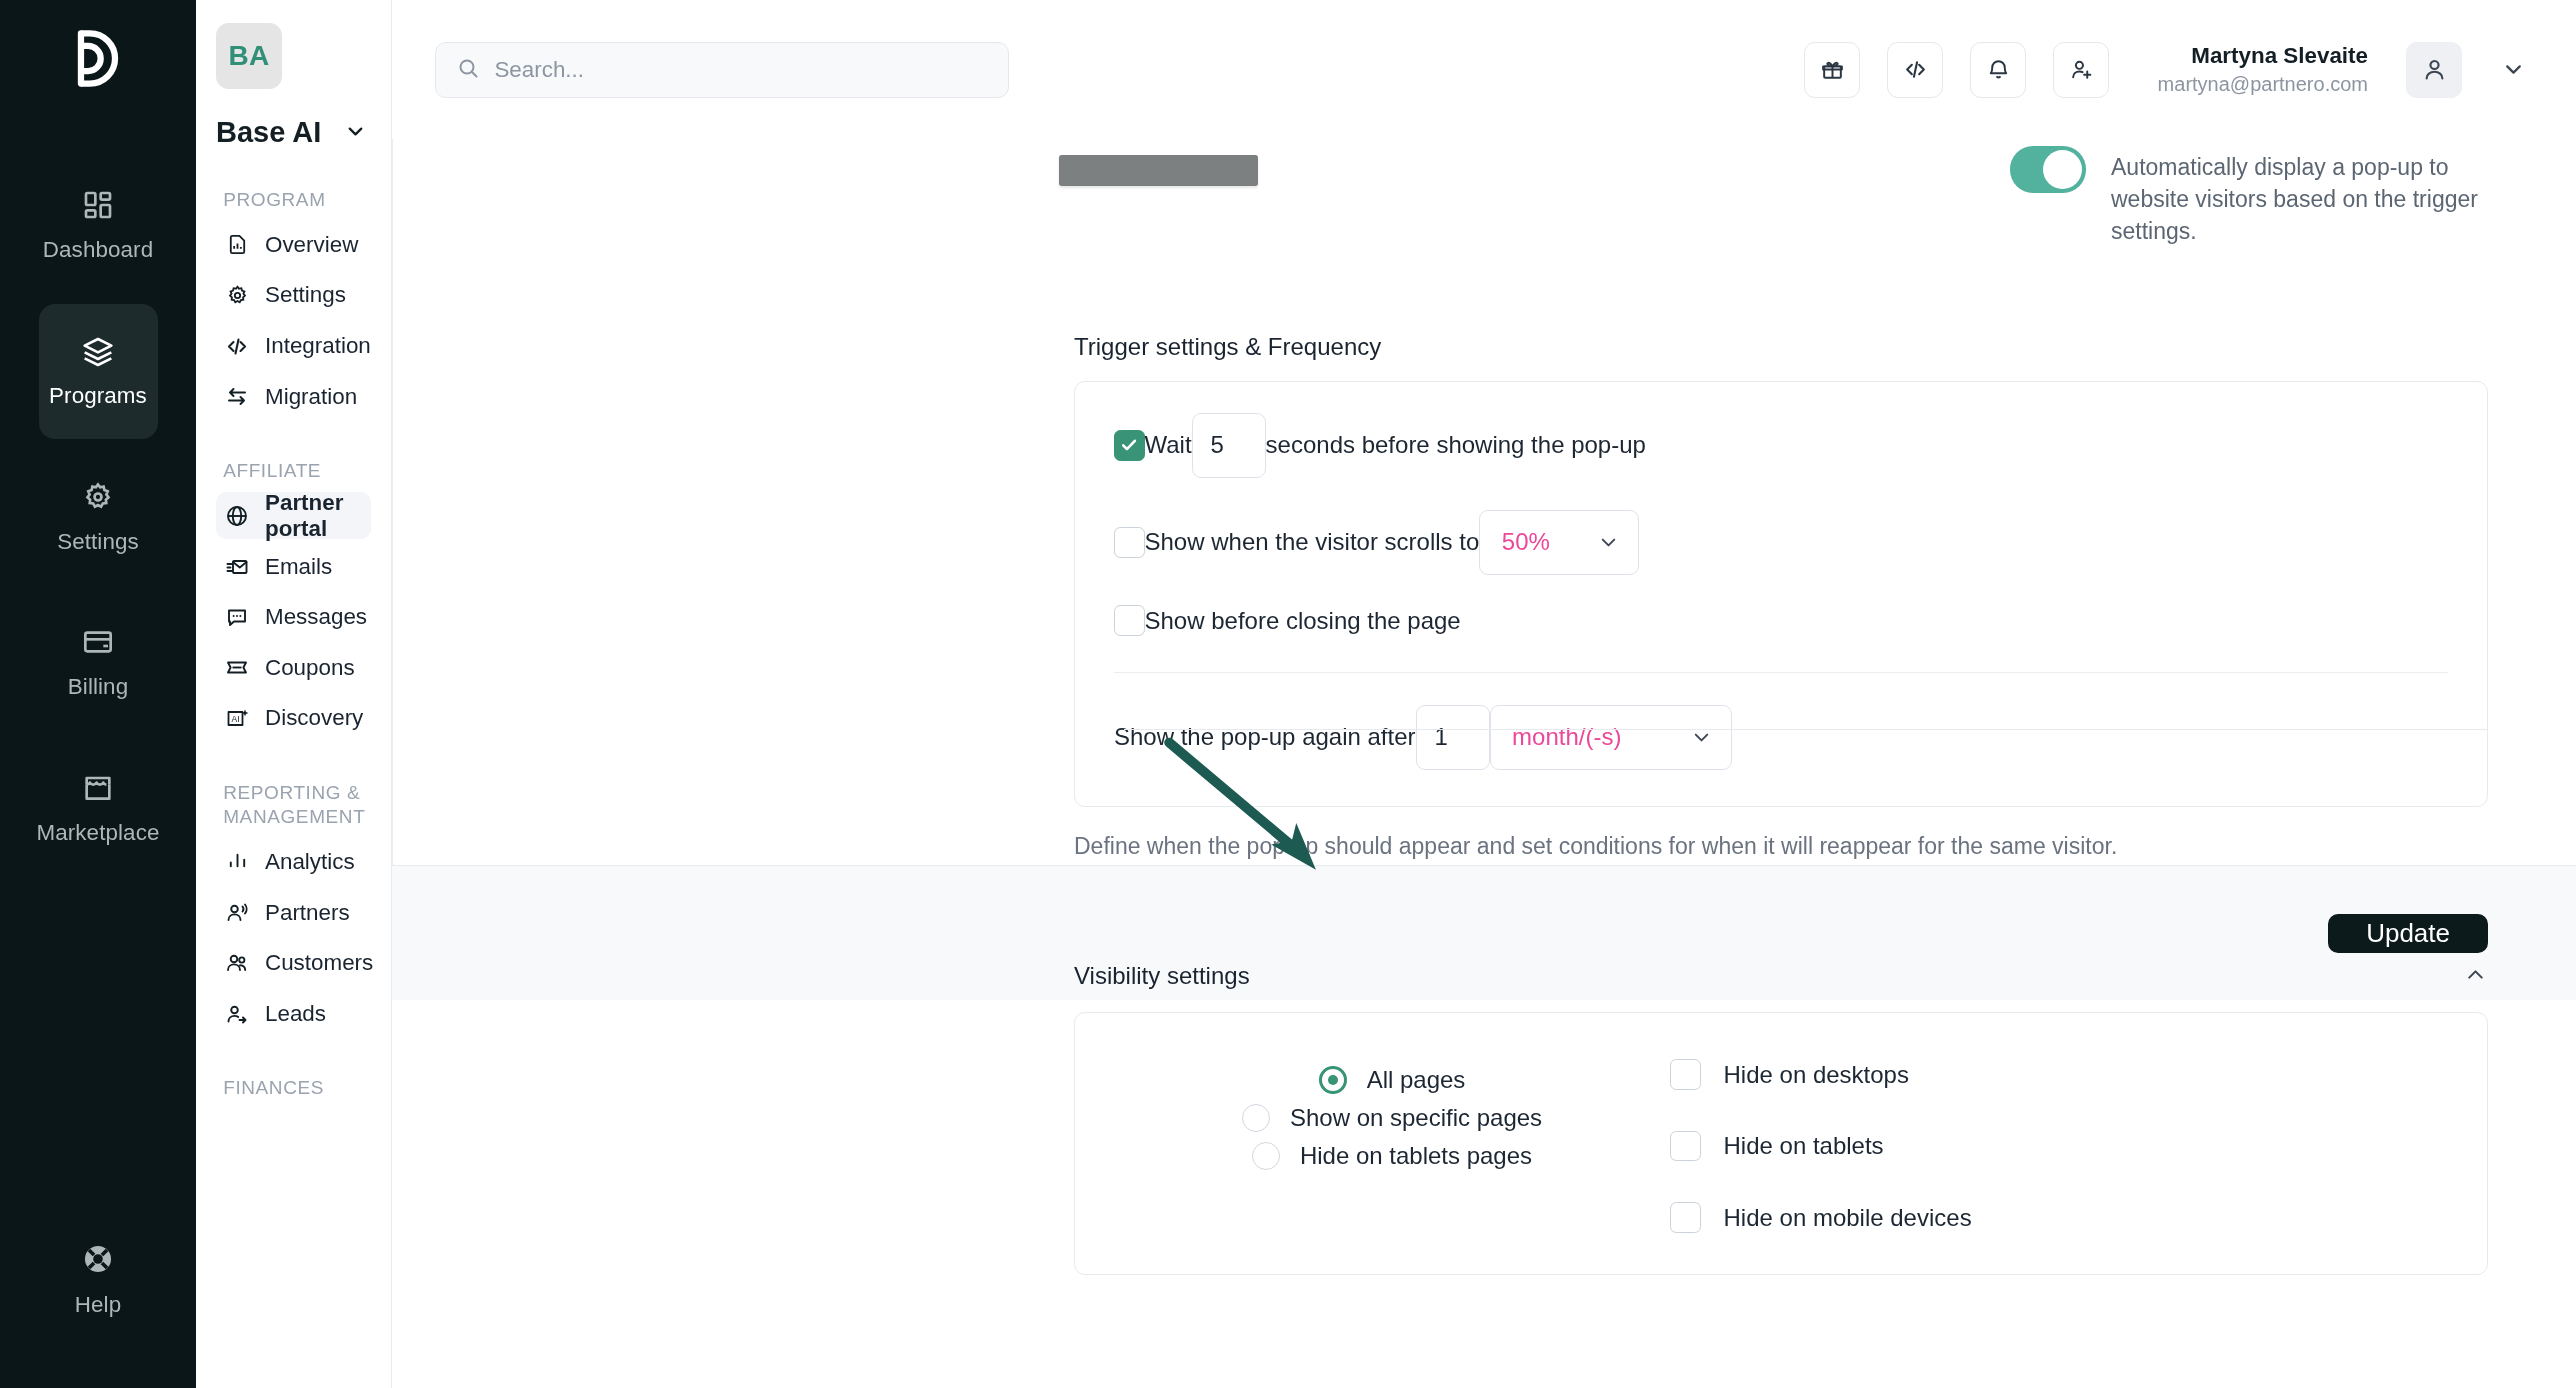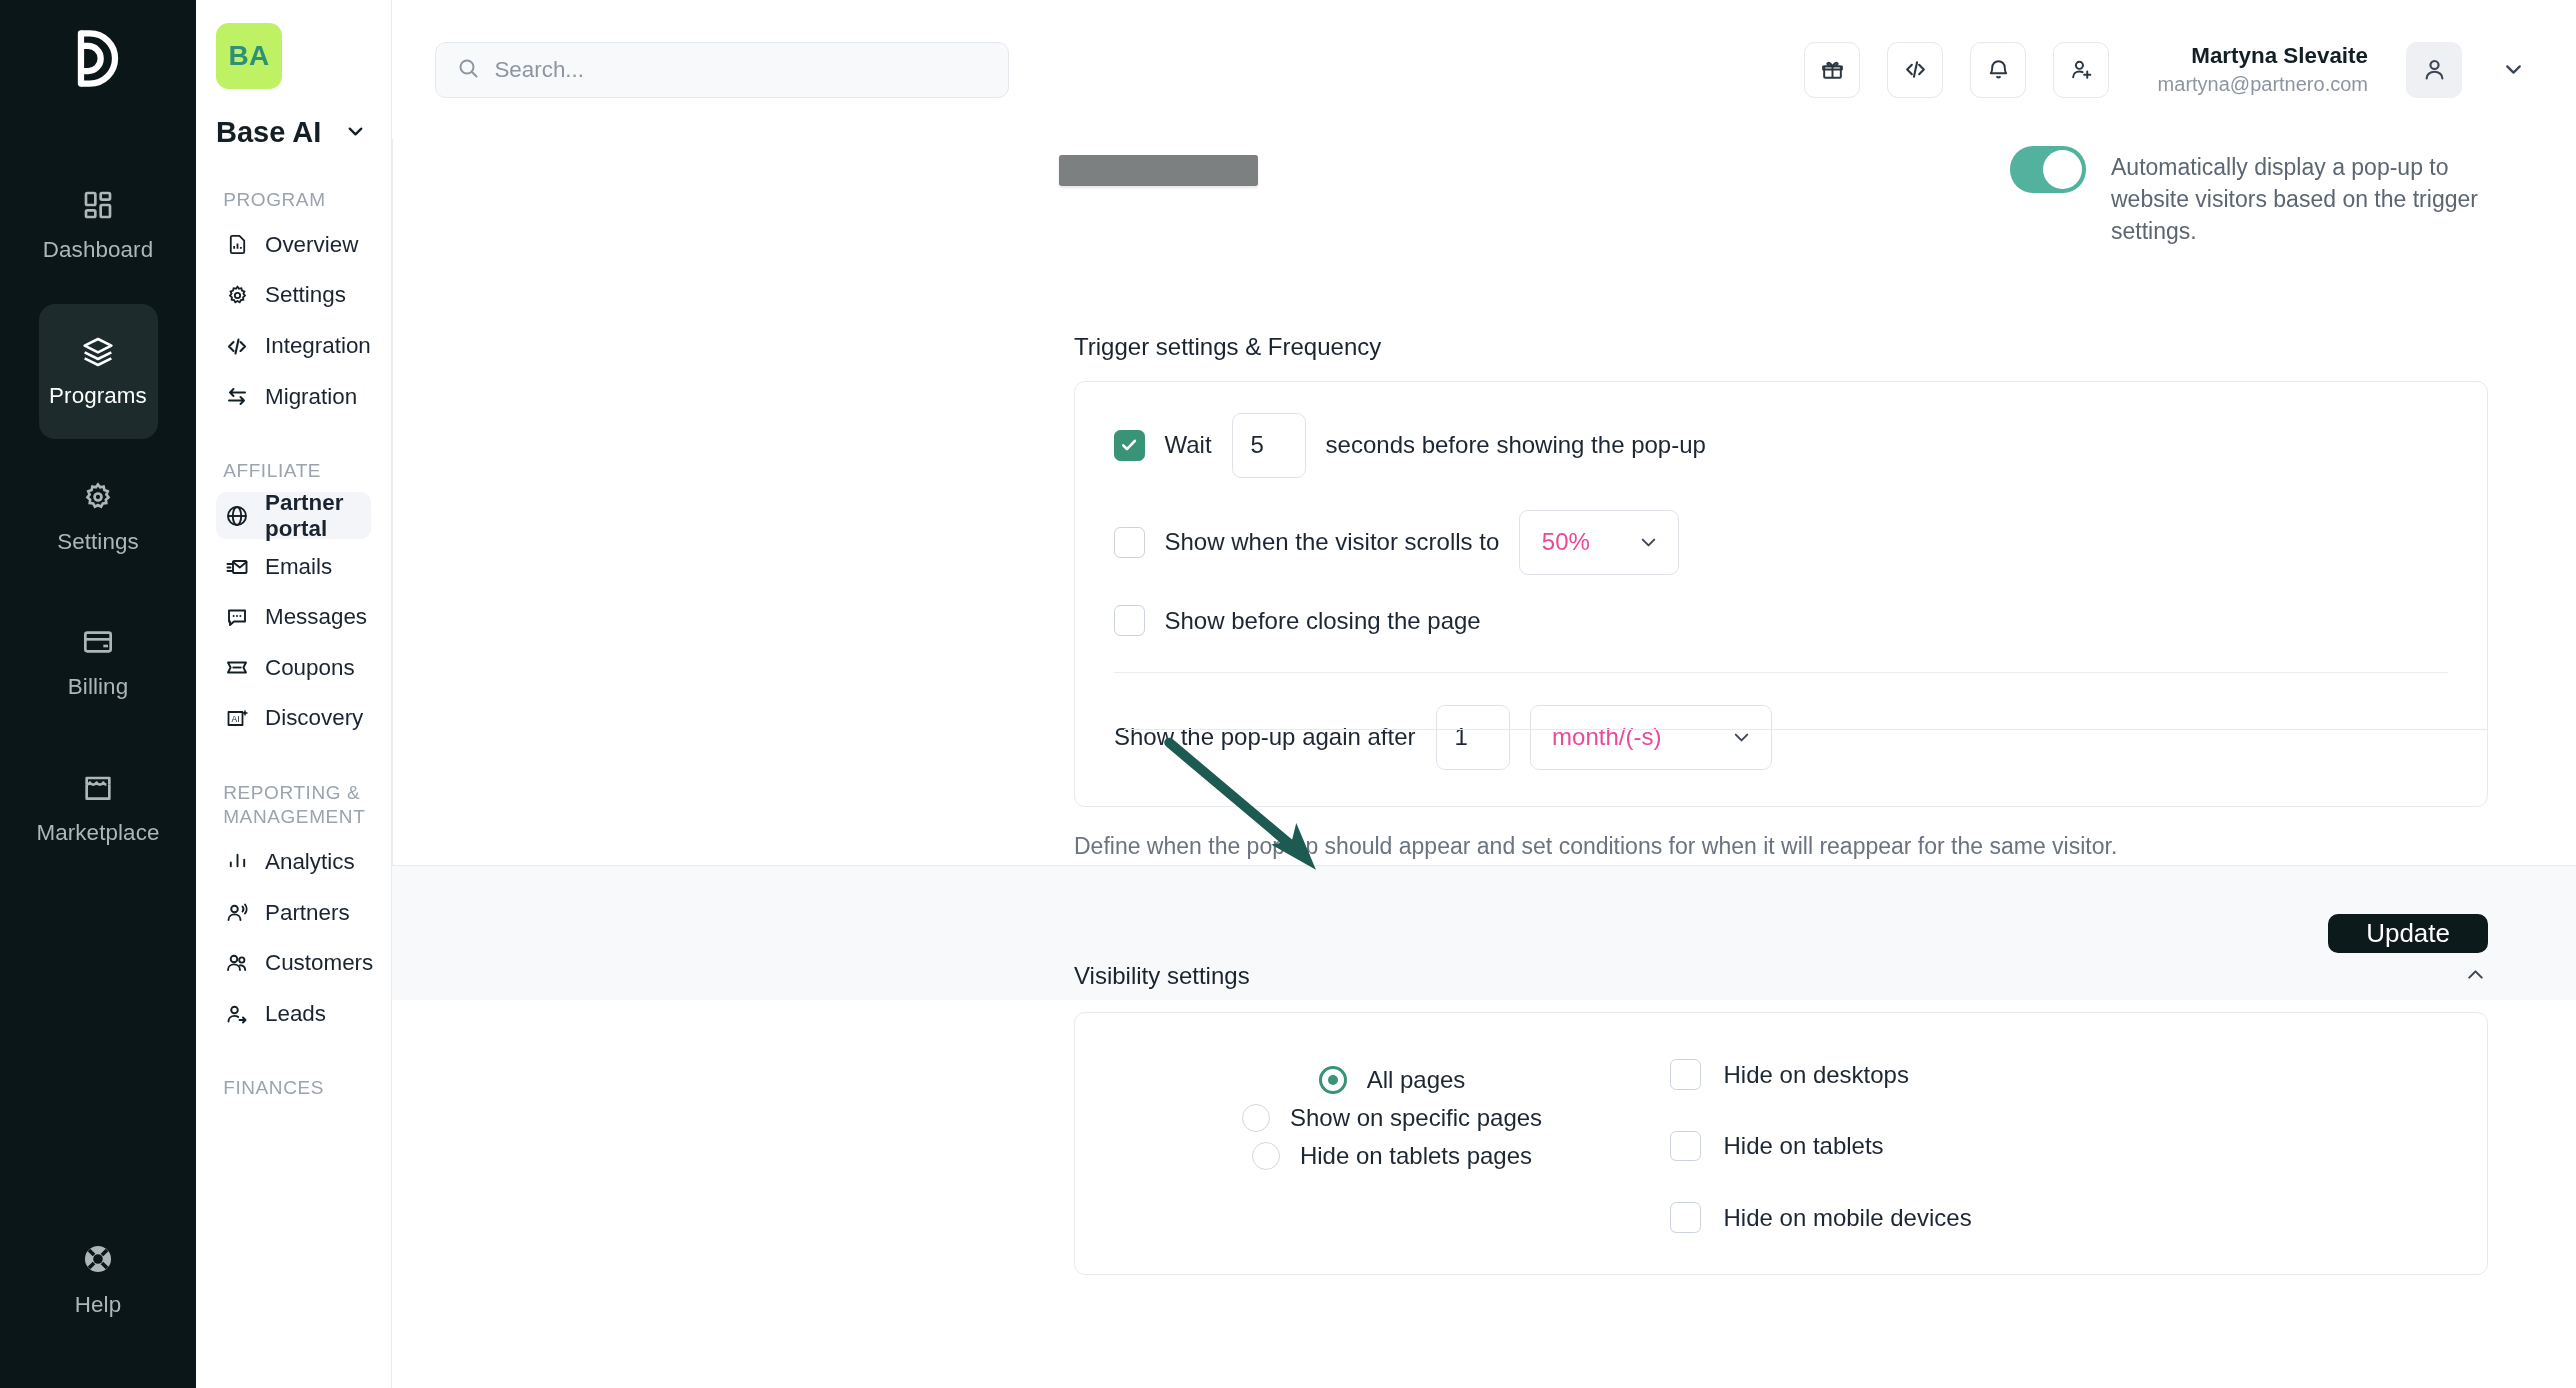--- a/index.html
+++ b/index.html
@@ -31,21 +31,21 @@
   .rail-help { margin-bottom: 41px; }
 
   
   .sidebar {
     width: 196px; min-width: 196px; height: 1388px;
     background: #ffffff; border-right: 0.9px solid #e9ecef;
     padding: 23px 20px 0 20px; position: relative; overflow: hidden;
   }
   .ws-badge {
     width: 66px; height: 66px; border-radius: 12.6px;
-    background: #bef264; color: #2f8f77;
+    background: #e5e5e5; color: #2f8f77;
     display: flex; align-items: center; justify-content: center;
     font-size: 28px; font-weight: 600; letter-spacing: 0.4px;
   }
   .ws-row {
     display: flex; align-items: center; justify-content: space-between;
     margin-top: 27px; padding-right: 3.6px;
   }
   .ws-name { font-size: 29px; font-weight: 700; color: #141f25; }
   .nav-group-title {
     font-size: 19px; color: #9aa3ae; letter-spacing: 0.6px;
@@ -103,21 +103,21 @@
   }
   .toggle .knob {
     position: absolute; right: 3.6px; top: 3.6px; width: 39px; height: 39px;
     border-radius: 50%; background: #fff;
   }
   .toggle-desc { font-size: 23px; line-height: 1.4; color: #5c6673; max-width: 771px; padding-top: 4.5px; }
 
   .section-title { font-size: 24px; color: #1a2430; margin: 86px 0 20px 0; }
   .card { border: 0.9px solid #e6e9ee; border-radius: 10.8px; padding: 30.5px 39px 36px 39px; }
 
-  .row { display: flex; align-items: center; gap: 20px; }
+  .row { display: flex; align-items: center; }
   .cb {
     width: 30.5px; height: 30.5px; border-radius: 6.3px; border: 1.8px solid #ccd2da;
     background: #fff; flex: 0 0 30.5px; display:flex; align-items:center; justify-content:center;
   }
   .cb.checked { background: #389377; border-color: #389377; }
   .lbl-txt { font-size: 24px; color: #1d2733; }
   .num-input {
     width: 74px; height: 65px; border: 0.9px solid #dfe3e9; border-radius: 9px;
     background: #fff; display: flex; align-items: center; padding-left: 18px;
     font-size: 24px; color: #1d2733;

